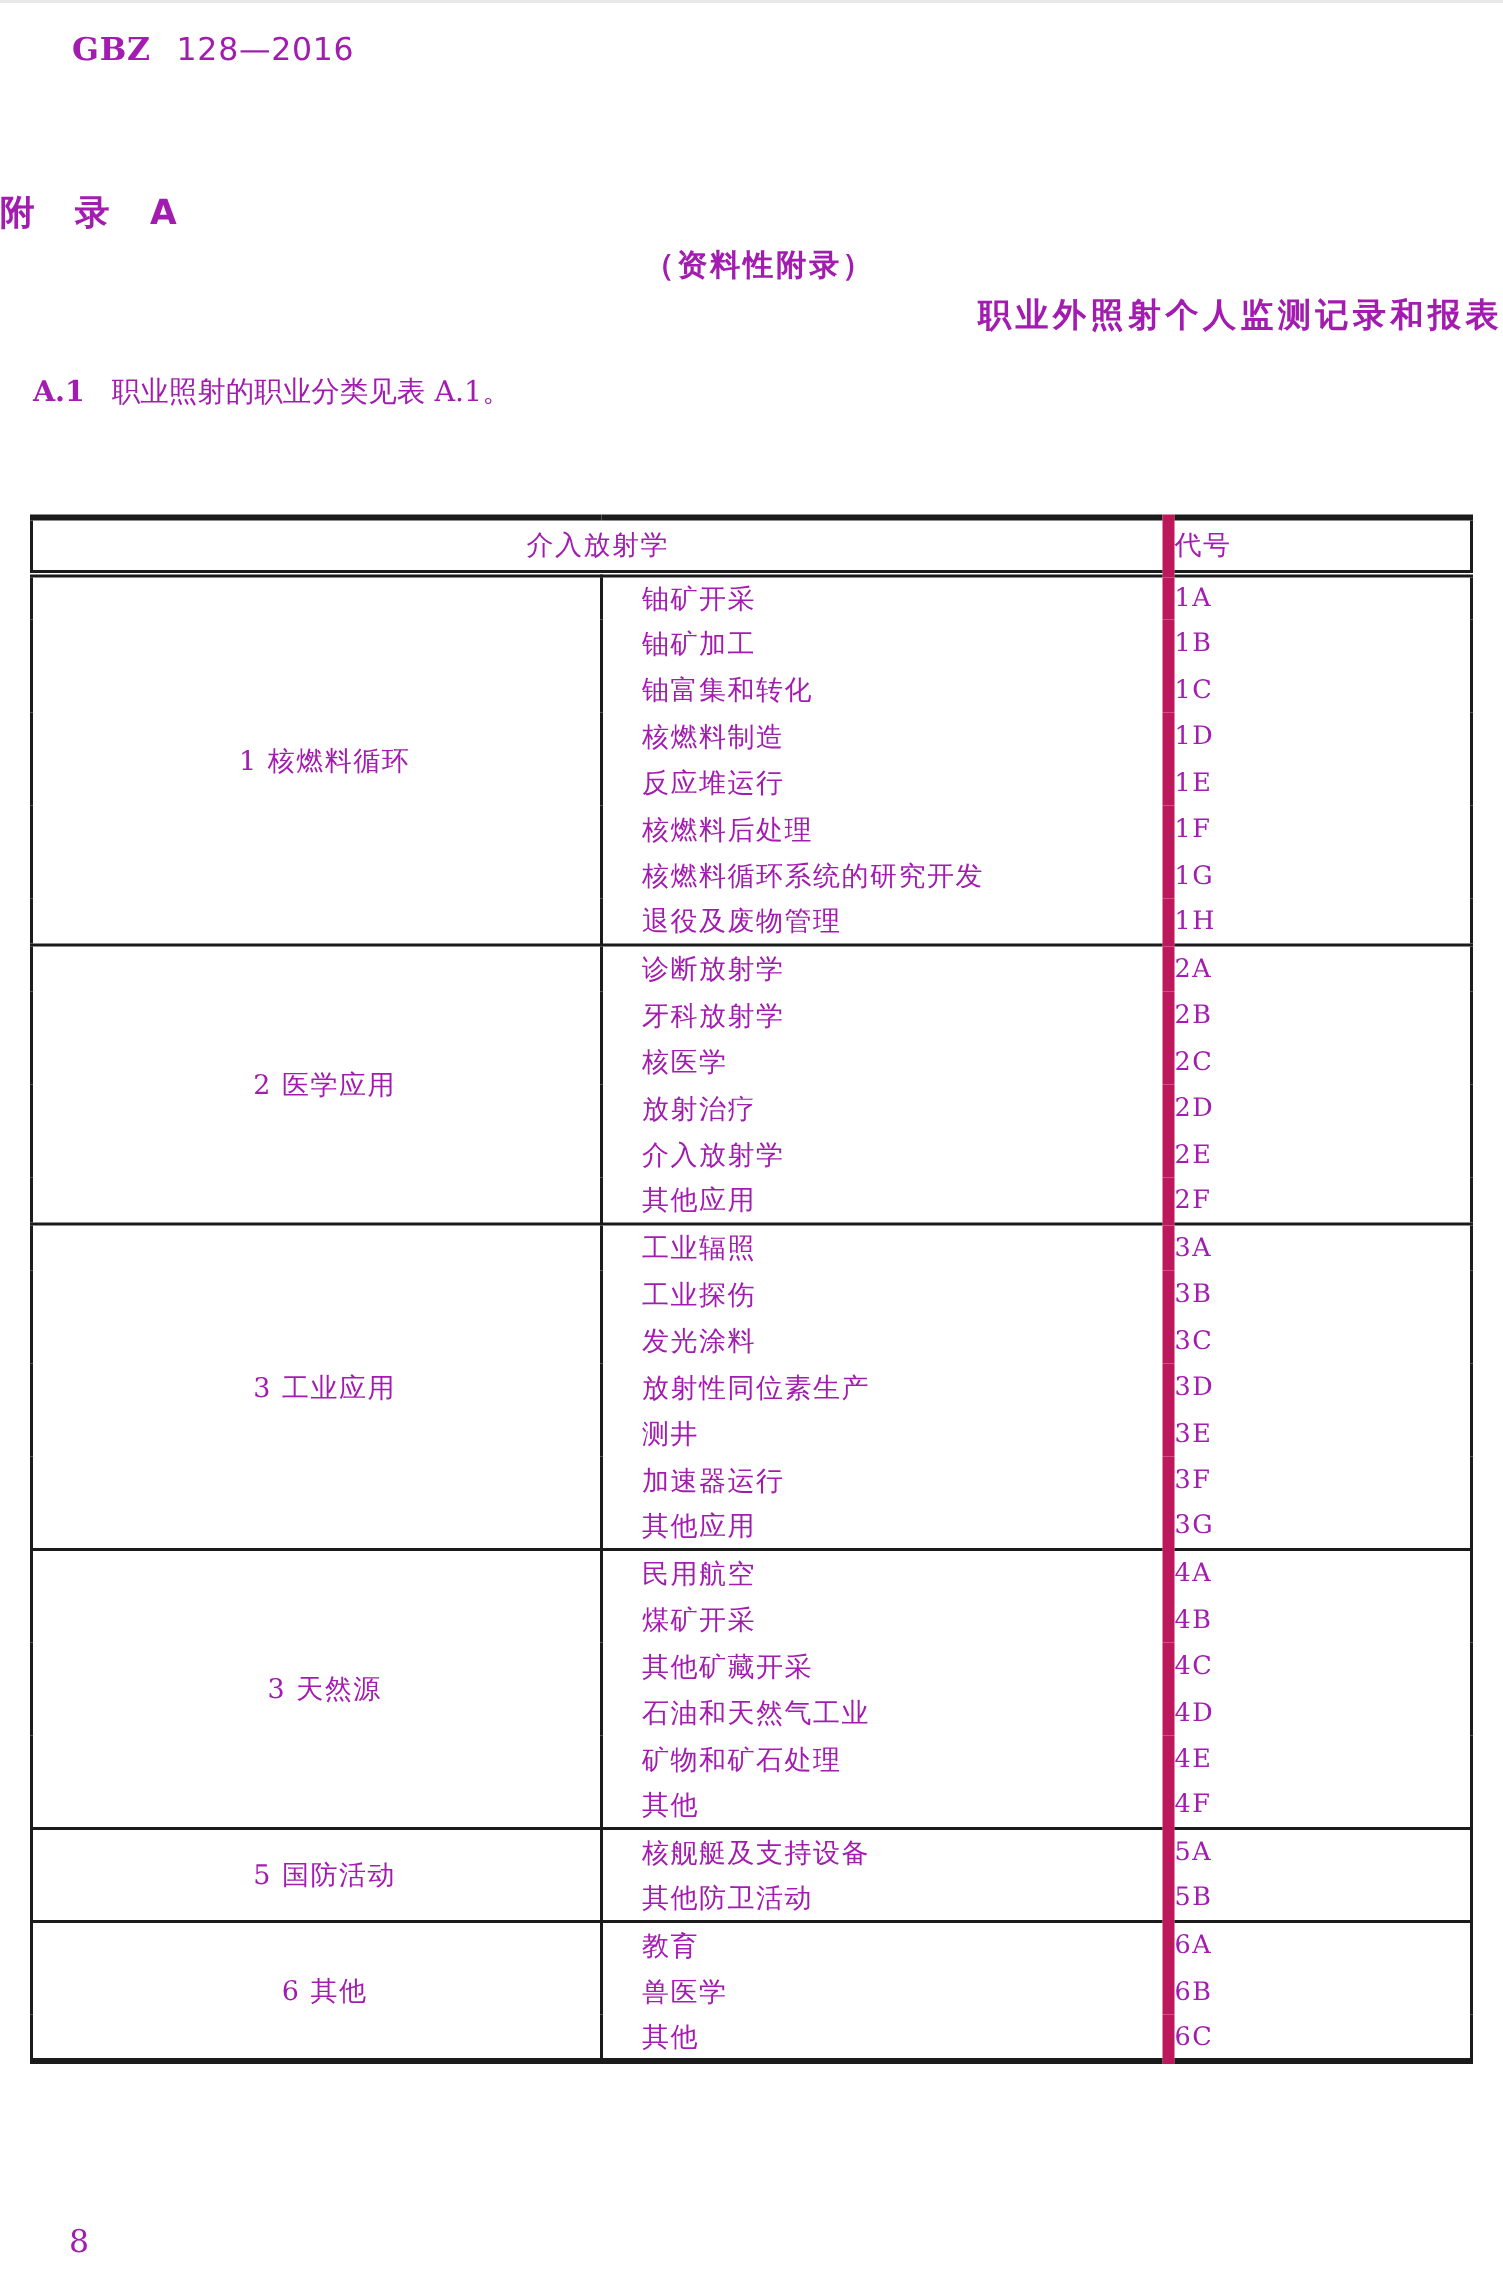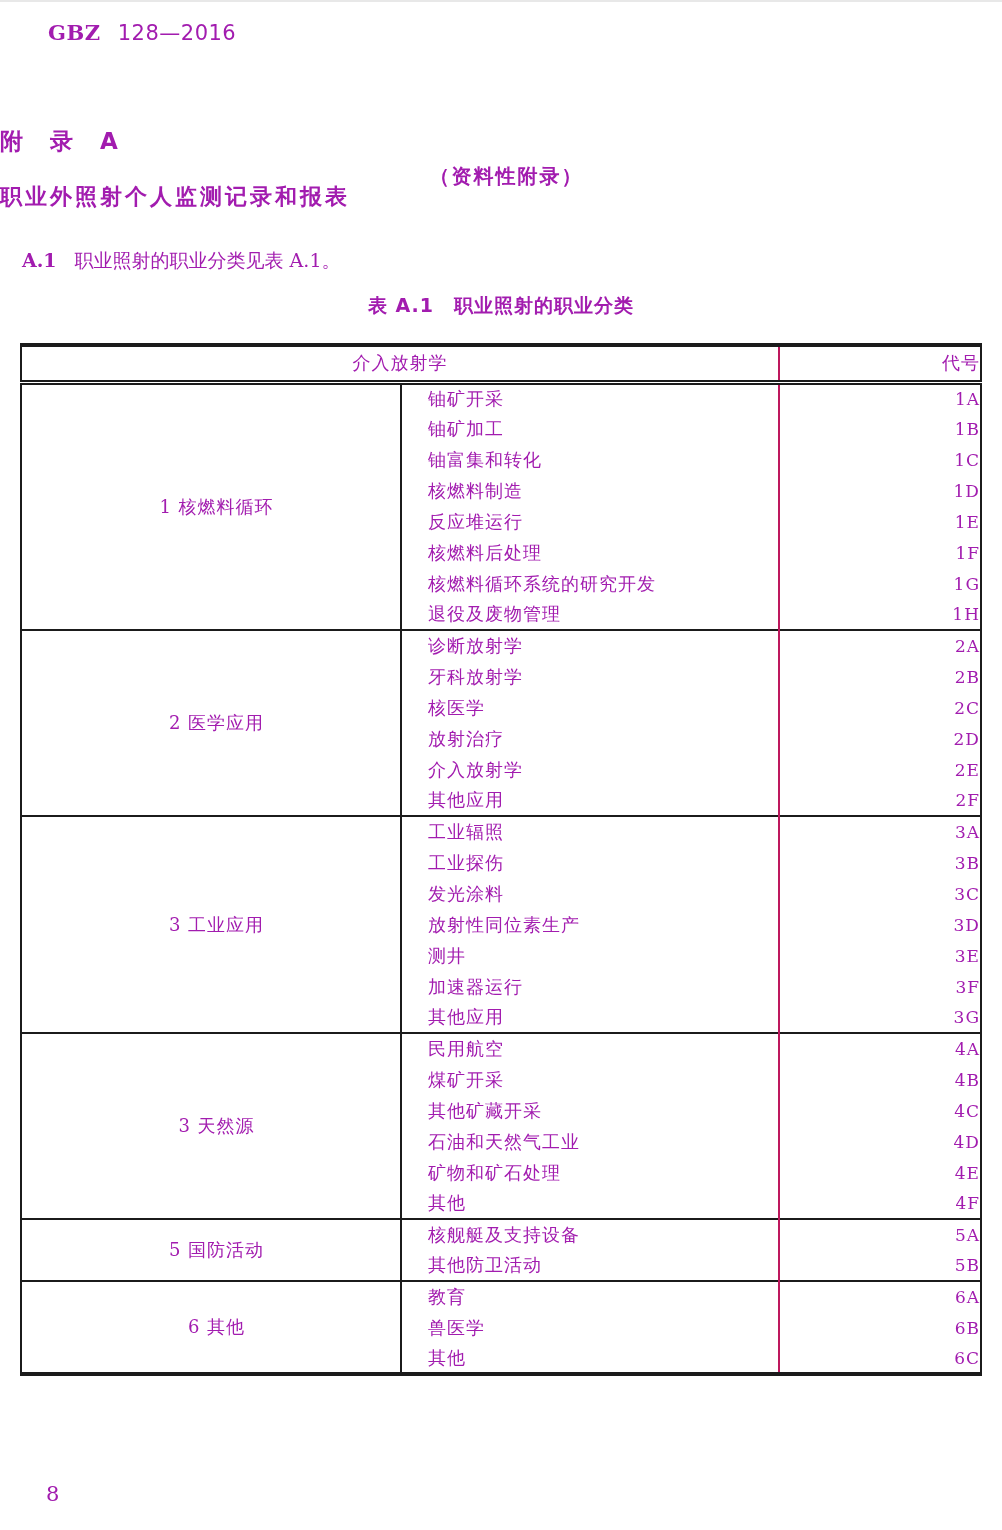--- a/index.html
+++ b/index.html
@@ -23,22 +23,22 @@
     position:absolute; top:124px; left:0; width:100%;
     text-align:left; font-family:"DejaVu Sans", sans-serif;
     font-weight:bold; font-size:23px; letter-spacing:2px;
   }
   .appendix-subtitle {
     position:absolute; top:161px; left:0; width:100%;
     text-align:center; font-family:"DejaVu Sans", sans-serif;
     font-weight:bold; font-size:20px; letter-spacing:2px;padding-left:11px;
   }
   .appendix-heading {
-    position:absolute; top:180px; left:0; width:100%;
-    text-align:left; font-family:"DejaVu Sans", sans-serif;
+    position:absolute; top:193px; left:0; width:100%;
+    text-align:right; font-family:"DejaVu Sans", sans-serif;
     font-weight:bold; font-size:22px; letter-spacing:3px;
   }
   .clause {
     position:absolute; top:246px; left:22px;
     font-size:19px;
   }
   .clause .clause-no { font-weight:bold; margin-right:18px; }
   .table-caption {
     position:absolute; top:291px; left:0; width:100%;
     text-align:center; font-family:"DejaVu Sans", sans-serif;
@@ -61,22 +61,22 @@
   .class-table td { height:31px; vertical-align:middle; }
   .col-group { width:380px; }
   .col-activity { width:378px; }
   .col-code { width:202px; }
   .class-table td.activity-cell {
     border-left:2px solid #1b1b1b;
     padding-left:26px; text-align:left;
     letter-spacing:1px;
   }
   .class-table th.code-head, .class-table td.code-cell {
-    border-left:2px solid #be185d;
-    text-align:right;
+    border-left:8px solid #be185d;
+    text-align:left;
   }
   .class-table td.code-cell { font-size:17px; letter-spacing:1px; }
   .class-table td.group-cell {
     padding-left:11px; text-align:center; vertical-align:middle;
     letter-spacing:1px;
   }
   .class-table tr.group-start td { border-top:2px solid #1b1b1b; }
   .page-number {
     position:absolute; top:1480px; left:46px;
     font-size:21px;
@@ -93,21 +93,20 @@
   </div>
 
   <div class="appendix-title">附　录　A</div>
   <div class="appendix-subtitle">（资料性附录）</div>
   <div class="appendix-heading">职业外照射个人监测记录和报表</div>
 
   <div class="clause">
     <span class="clause-no">A.1</span><span>职业照射的职业分类见表 A.1。</span>
   </div>
 
-  <div class="table-caption">表 A.1　职业照射的职业分类</div>
 
   <table class="class-table">
     <colgroup>
       <col class="col-group">
         <col class="col-activity">
         <col class="col-code">
     </colgroup>
     <thead>
       <tr>
         <th colspan="2">介入放射学</th>

